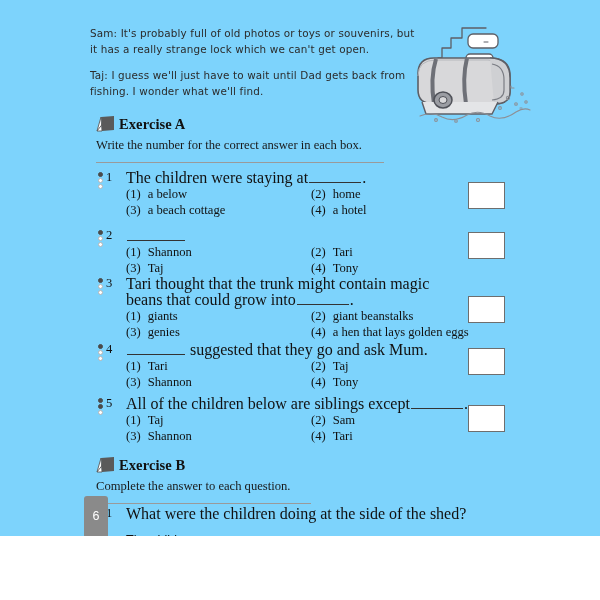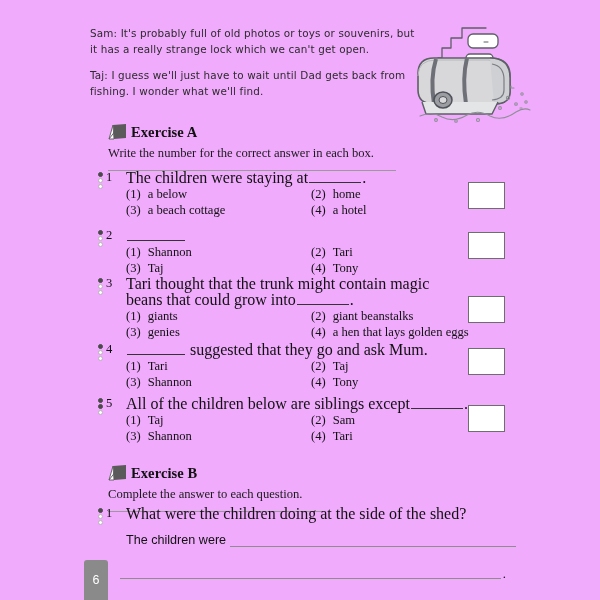--- a/index.html
+++ b/index.html
@@ -8,22 +8,22 @@
     background: #ffffff;
   }
   body {
     font-family: "Liberation Serif", serif;
     color: #1a1a1a;
     -webkit-font-smoothing: antialiased;
   }
   .page {
     position: relative;
     width: 600px;
-    height: 600px;
-    background: #f0abfc;
+    height: 536px;
+    background: #7dd3fc;
     overflow: hidden;
   }
 
   
   .dialogue {
     position: absolute;
     left: 90px;
     top: 26px;
     width: 330px;
   }
@@ -42,23 +42,22 @@
     position: absolute;
     left: 412px;
     top: 16px;
     width: 130px;
     height: 112px;
   }
 
   
   .exercise-head {
     position: absolute;
-    left: 108px;
+    left: 96px;
     width: 420px;
-    margin-top: 8px;
   }
   .exercise-title-row {
     display: flex;
     align-items: center;
     gap: 1px;
     height: 20px;
   }
   .pencil-icon {
     width: 22px;
     height: 18px;

